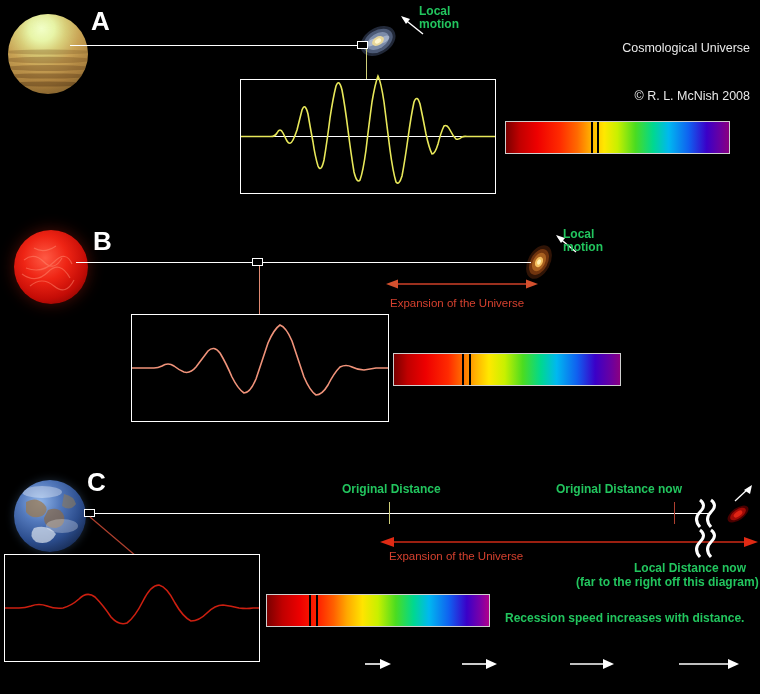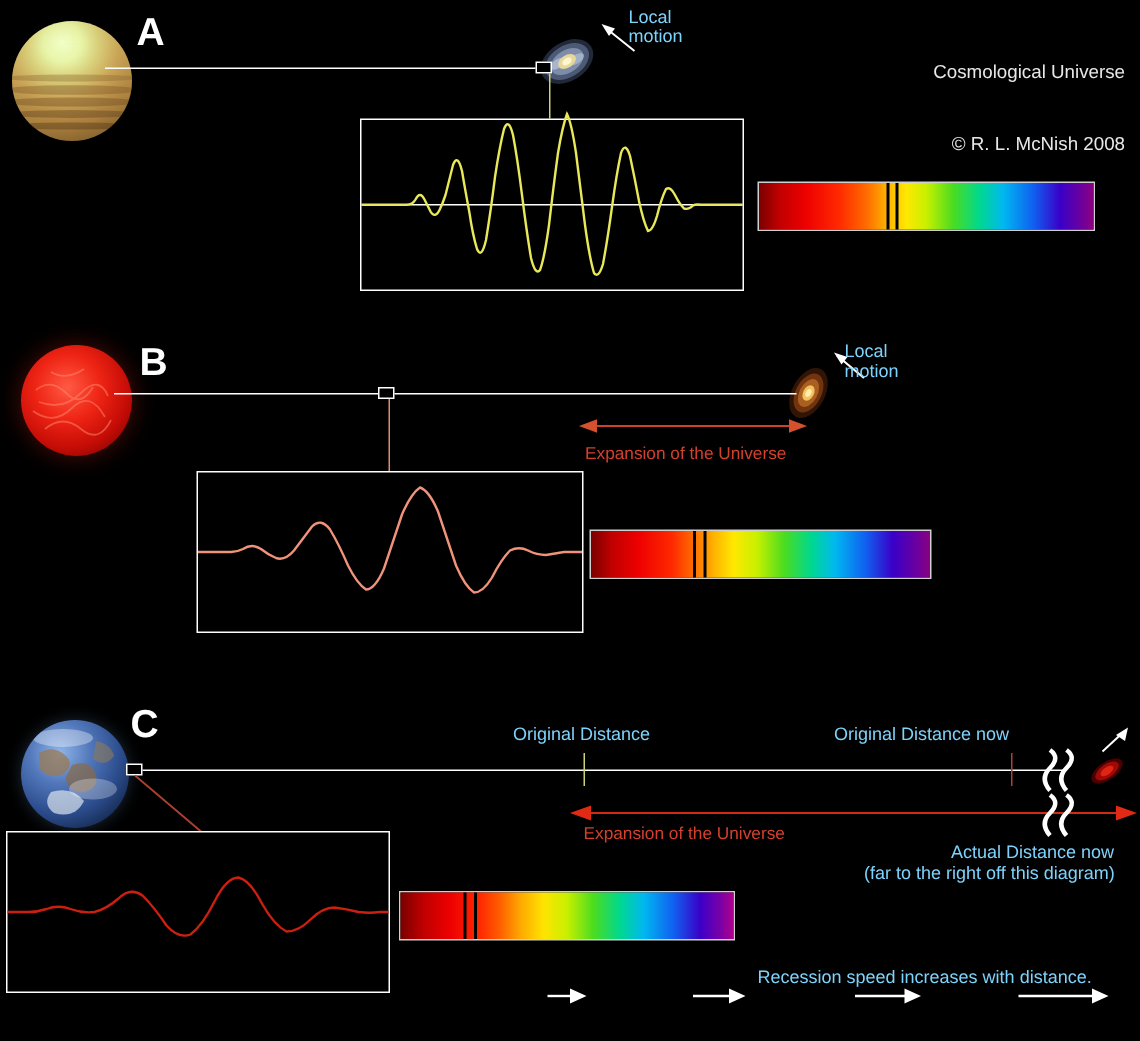--- a/index.html
+++ b/index.html
@@ -1,19 +1,19 @@
 <!DOCTYPE html>
 <html><head>
 <meta charset="utf-8">
 <style>
   html,body{margin:0;padding:0;background:#000;}
   body{width:760px;height:694px;overflow:hidden;font-family:"Liberation Sans",sans-serif;}
   #stage{position:relative;width:760px;height:694px;background:#000;}
   .abs{position:absolute;}
-  .lbl{color:#7dd3fc;font-size:12px;line-height:13px;white-space:pre;}
+  .lbl{color:#22c55e;font-size:12px;line-height:13px;white-space:pre;font-weight:bold;}
   .panel-letter{color:#ffffff;font-size:26px;font-weight:bold;font-family:"Liberation Sans",sans-serif;}
   .credit{color:#e8e8e8;font-size:12.5px;line-height:16px;text-align:right;white-space:pre;}
   .redlbl{color:#d4402e;font-size:11.5px;white-space:pre;}
   .hline{background:#ffffff;height:1px;}
   .wavebox{border:1px solid #ffffff;background:#000;box-sizing:border-box;}
   .marker{border:1px solid #ffffff;background:#000;box-sizing:border-box;}
   .specbox{border:1px solid #cfcfcf;box-sizing:border-box;background:#000;}
   .spec{position:relative;width:100%;height:100%;}
   .absline{position:absolute;top:0;bottom:0;width:2px;background:#000;}
   svg{display:block;overflow:visible;}
@@ -248,21 +248,21 @@
   </div>
   <div class="abs redlbl" style="left:389px;top:550px;">Expansion of the Universe</div>
 
   <div class="abs" style="left:692px;top:527px;width:34px;height:34px;">
     <svg width="34" height="34" viewBox="0 0 34 34">
       <path d="M8,3 q7,5 0,12 q-7,7 0,15" fill="none" stroke="#ffffff" stroke-width="3"></path>
       <path d="M19,3 q7,5 0,12 q-7,7 0,15" fill="none" stroke="#ffffff" stroke-width="3"></path>
     </svg>
   </div>
 
-  <div class="abs lbl" style="left:634px;top:562px;">Actual Distance now</div>
+  <div class="abs lbl" style="left:634px;top:562px;">Local Distance now</div>
   <div class="abs lbl" style="left:576px;top:576px;">(far to the right off this diagram)</div>
 
   <div class="abs wavebox" style="left:4px;top:554px;width:256px;height:108px;">
     <svg width="254" height="106" viewBox="0 0 254 106">
       <path fill="none" stroke="#cc1f10" stroke-width="1.6" d="
         M 0,53 L 14,53 Q 20,53 26,51 Q 34,48 42,51 Q 50,54 58,53
         Q 66,51 74,44 Q 82,36 90,42 Q 98,50 106,62 Q 114,71 122,68
         Q 130,62 138,46 Q 146,30 154,30 Q 162,32 170,48 Q 178,62 186,66
         Q 194,66 202,58 Q 210,50 218,50 Q 226,51 234,53 Q 242,54 248,53 L 254,53"></path>
     </svg>
@@ -271,21 +271,21 @@
   <div class="abs specbox" style="left:266px;top:594px;width:224px;height:33px;">
     <div class="spec" style="background:linear-gradient(to right,
         #7a0000 0%, #c00000 7%, #ee0000 15%, #ff2a00 24%, #ff6000 30%,
         #ffa800 36%, #ffe400 43%, #c8f000 50%, #4bdc20 58%, #00d890 66%,
         #00b8f0 73%, #1060f0 82%, #3a00c8 90%, #7a00a8 96%, #b0008c 100%);">
       <div class="absline" style="left:19%;"></div>
       <div class="absline" style="left:22%;"></div>
     </div>
   </div>
 
-  <div class="abs lbl" style="left:505px;top:645px;">Recession speed increases with distance.</div>
+  <div class="abs lbl" style="left:505px;top:612px;">Recession speed increases with distance.</div>
 
   <div class="abs" style="left:360px;top:652px;width:395px;height:24px;">
     <svg width="395" height="24" viewBox="0 0 395 24">
       <g fill="#ffffff" stroke="#ffffff">
         <line x1="5" y1="12" x2="24" y2="12" stroke-width="1.6"></line>
         <polygon points="31,12 20,7 20,17" stroke="none"></polygon>
         <line x1="102" y1="12" x2="128" y2="12" stroke-width="1.6"></line>
         <polygon points="137,12 126,7 126,17" stroke="none"></polygon>
         <line x1="210" y1="12" x2="244" y2="12" stroke-width="1.6"></line>
         <polygon points="254,12 243,7 243,17" stroke="none"></polygon>

